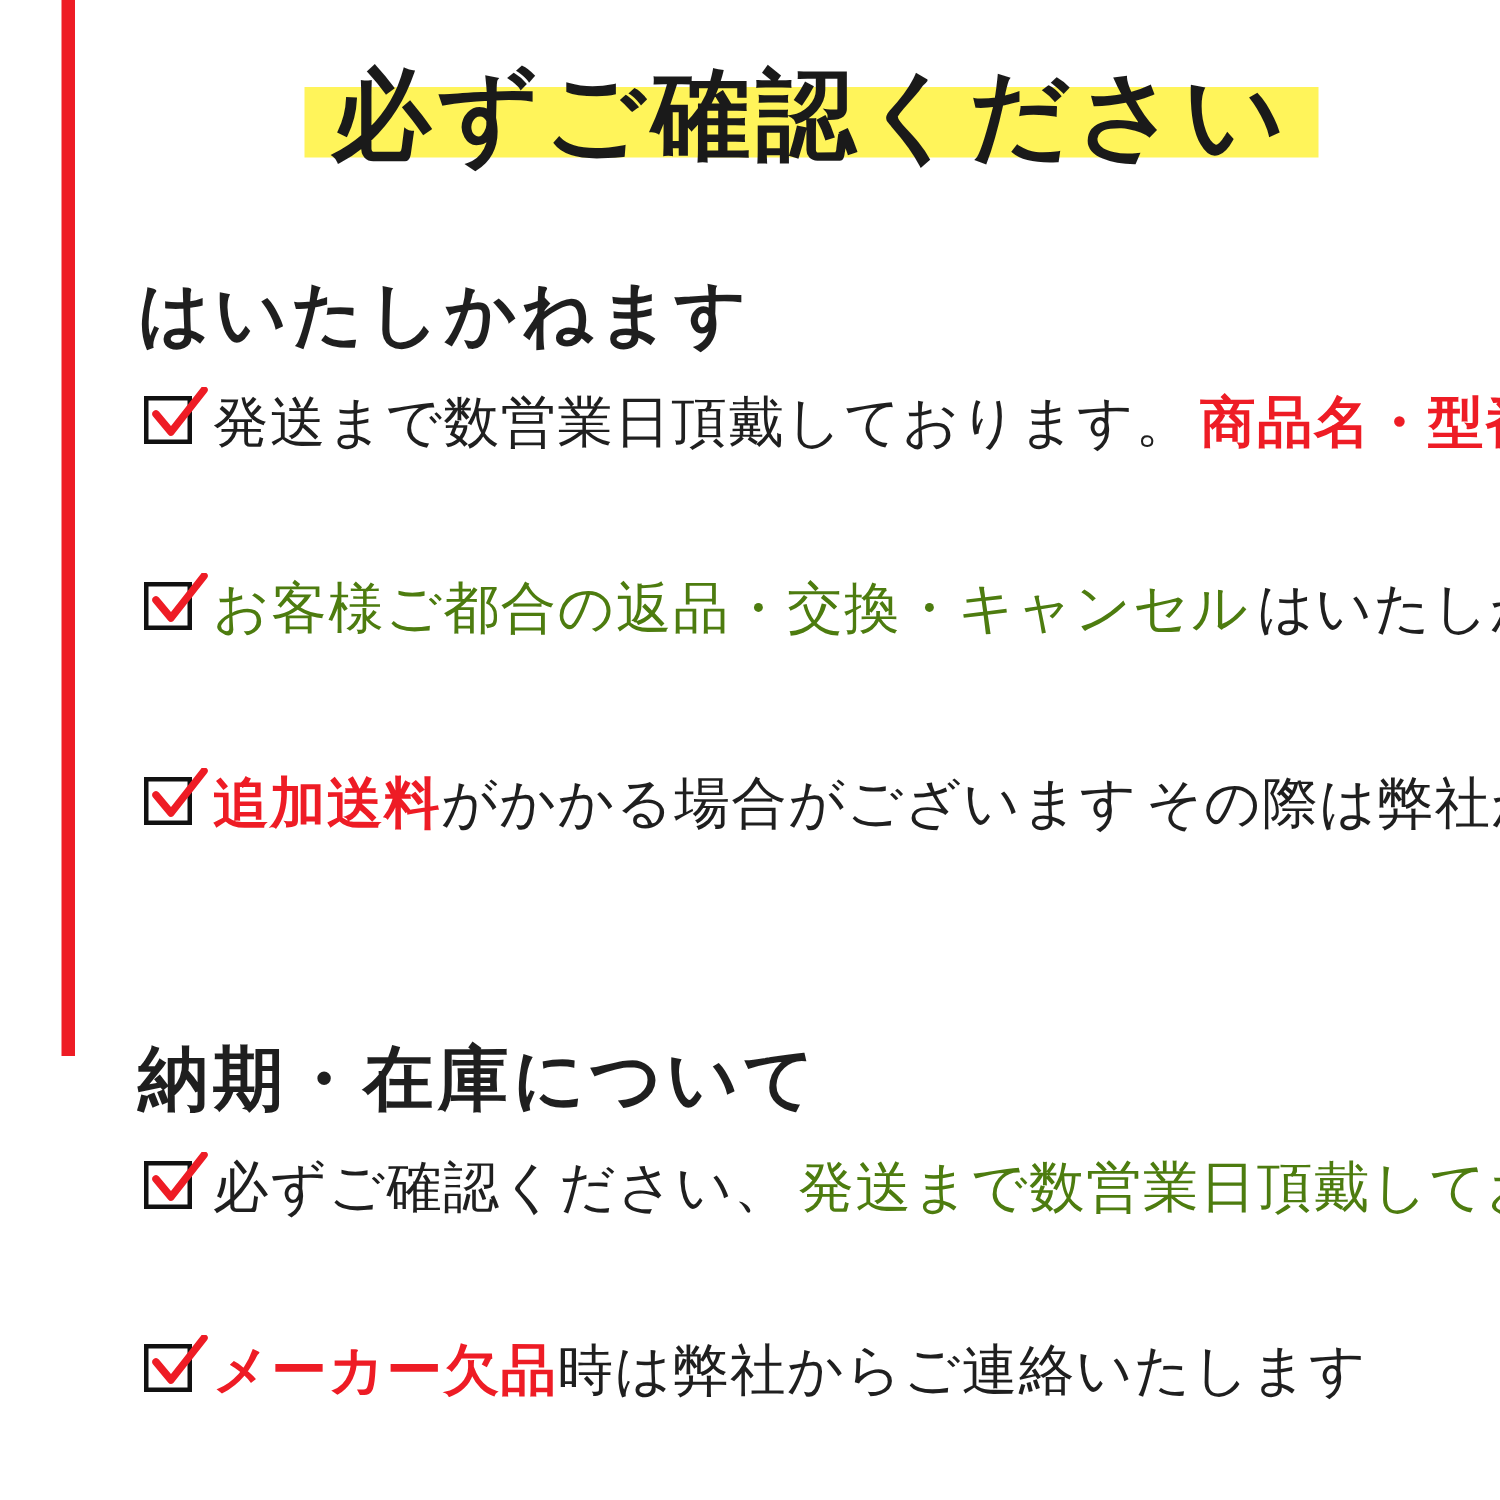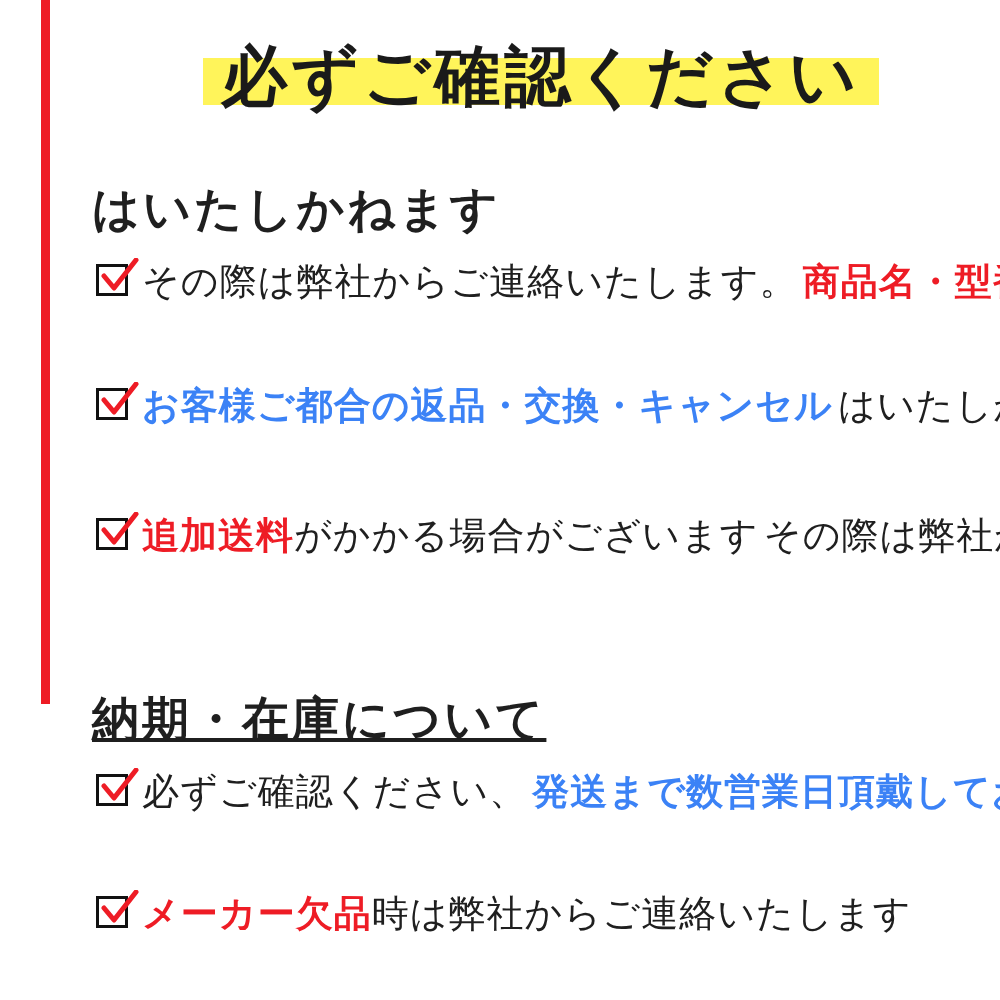--- a/index.html
+++ b/index.html
@@ -103,22 +103,22 @@
     display: block;
   }
   .line {
     font-size: 37px;
     line-height: 1.28;
     letter-spacing: 1px;
     color: #1f1f1f;
     white-space: nowrap;
   }
   .line.red {
-    color: #3b82f6;
-    font-weight: bold;
+    color: #4d7c0f;
+    font-weight: normal;
   }
   .line .red {
     color: #ee1c25;
     font-weight: bold;
   }
 </style>
 </head>
 <body>
 
 <div class="page">
@@ -133,21 +133,21 @@
   <div class="section-heading" style="top: 178px;">はいたしかねます</div>
 
   <div class="item" style="top: 258px;">
     <span class="checkbox">
       <span class="box"></span>
       <svg class="tick" viewBox="0 0 40 40" aria-hidden="true">
         <path d="M4 18 L14 30 L36 2" fill="none" stroke="#ee1c25" stroke-width="5" stroke-linecap="round" stroke-linejoin="round"></path>
       </svg>
     </span>
     <span class="lines">
-      <span class="line">その際は弊社からご連絡いたします。</span>
+      <span class="line">発送まで数営業日頂戴しております。</span>
       <span class="line"><span class="red">商品名・型番・色名等</span></span>
     </span>
   </div>
 
   <div class="item" style="top: 382px;">
     <span class="checkbox">
       <span class="box"></span>
       <svg class="tick" viewBox="0 0 40 40" aria-hidden="true">
         <path d="M4 18 L14 30 L36 2" fill="none" stroke="#ee1c25" stroke-width="5" stroke-linecap="round" stroke-linejoin="round"></path>
       </svg>
@@ -165,21 +165,21 @@
         <path d="M4 18 L14 30 L36 2" fill="none" stroke="#ee1c25" stroke-width="5" stroke-linecap="round" stroke-linejoin="round"></path>
       </svg>
     </span>
     <span class="lines">
       <span class="line"><span class="red">追加送料</span><span>がかかる場合がございます</span></span>
       <span class="line">その際は弊社からご連絡いたします</span>
       
     </span>
   </div>
 
-  <div class="section-heading" style="top: 688px; text-decoration: underline;">納期・在庫について</div>
+  <div class="section-heading" style="top: 688px;">納期・在庫について</div>
 
   <div class="item" style="top: 768px;">
     <span class="checkbox">
       <span class="box"></span>
       <svg class="tick" viewBox="0 0 40 40" aria-hidden="true">
         <path d="M4 18 L14 30 L36 2" fill="none" stroke="#ee1c25" stroke-width="5" stroke-linecap="round" stroke-linejoin="round"></path>
       </svg>
     </span>
     <span class="lines">
       <span class="line">必ずご確認ください、</span>

